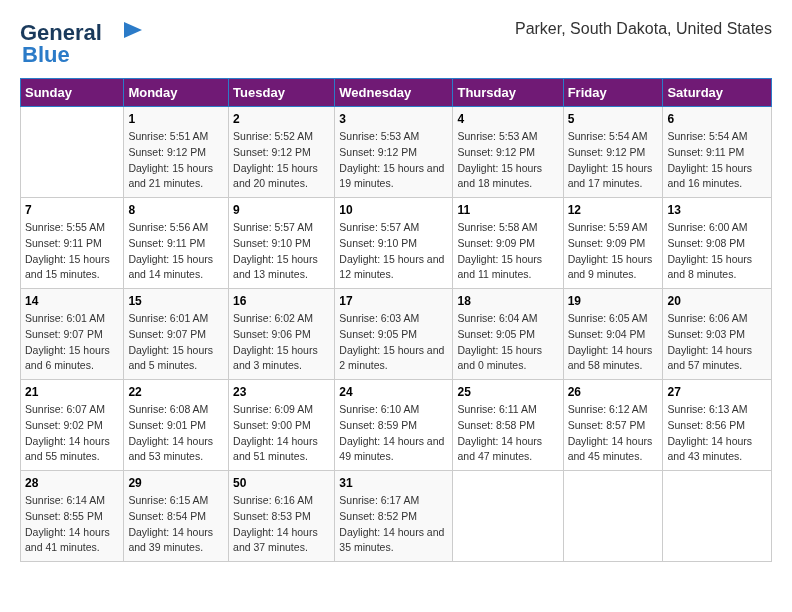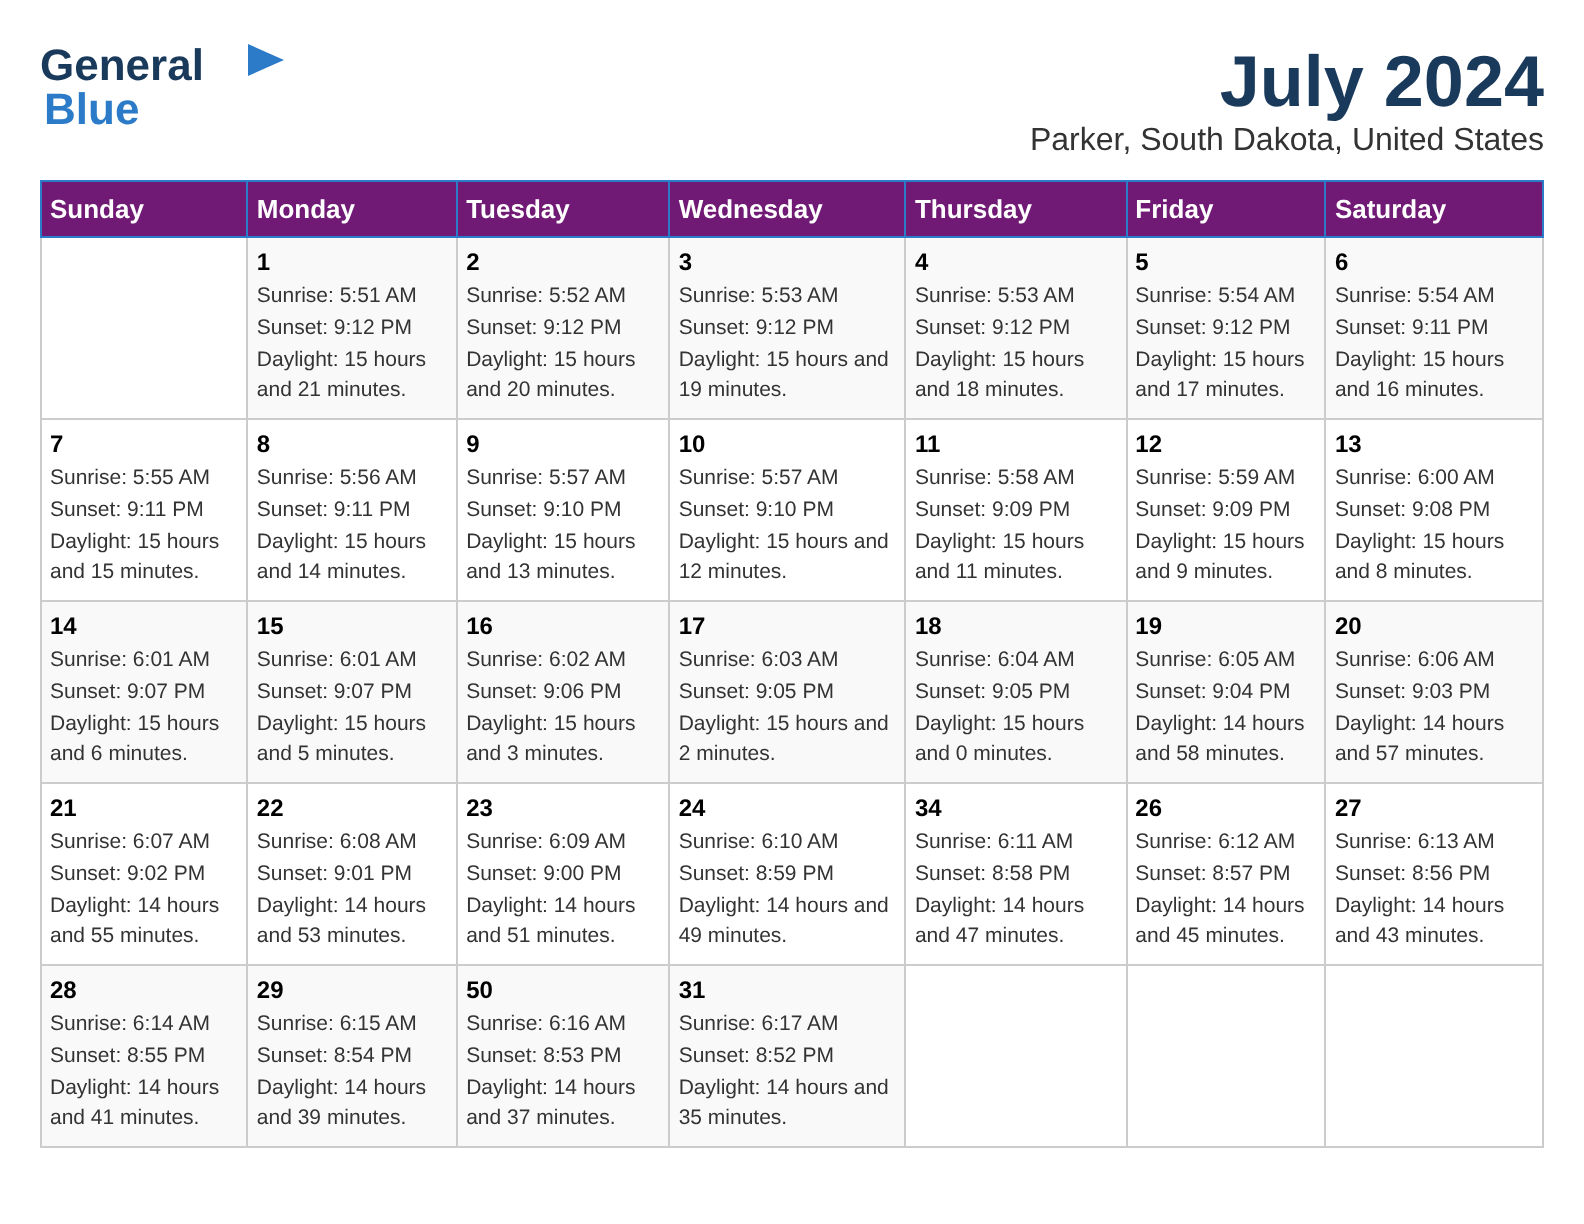--- a/index.html
+++ b/index.html
@@ -97,21 +97,20 @@
   <div class="logo">
     <div class="logo-text">
       <span class="logo-general">General</span>
       <svg class="logo-icon" viewBox="0 0 18 22" xmlns="http://www.w3.org/2000/svg">
         <polygon points="0,0 18,8 0,16" fill="#2b7bc8"></polygon>
       </svg>
     </div>
     <span class="logo-blue" style="color:#2b7bc8;font-size:22px;font-weight:bold;margin-top:-4px;margin-left:2px;">Blue</span>
   </div>
   <div class="title-area">
-    <div class="main-title">July 2024</div>
     <div class="subtitle">Parker, South Dakota, United States</div>
   </div>
 </div>
 
 <table>
   <thead>
     <tr>
     <th>Sunday</th>
         <th>Monday</th>
         <th>Tuesday</th>
@@ -220,21 +219,21 @@
         </td>
         <td>
           <span class="day-number">23</span>
           <div class="day-detail">Sunrise: 6:09 AM<br>Sunset: 9:00 PM<br>Daylight: 14 hours and 51 minutes.</div>
         </td>
         <td>
           <span class="day-number">24</span>
           <div class="day-detail">Sunrise: 6:10 AM<br>Sunset: 8:59 PM<br>Daylight: 14 hours and 49 minutes.</div>
         </td>
         <td>
-          <span class="day-number">34</span>
+          <span class="day-number">25</span>
           <div class="day-detail">Sunrise: 6:11 AM<br>Sunset: 8:58 PM<br>Daylight: 14 hours and 47 minutes.</div>
         </td>
         <td>
           <span class="day-number">26</span>
           <div class="day-detail">Sunrise: 6:12 AM<br>Sunset: 8:57 PM<br>Daylight: 14 hours and 45 minutes.</div>
         </td>
         <td>
           <span class="day-number">27</span>
           <div class="day-detail">Sunrise: 6:13 AM<br>Sunset: 8:56 PM<br>Daylight: 14 hours and 43 minutes.</div>
         </td>

